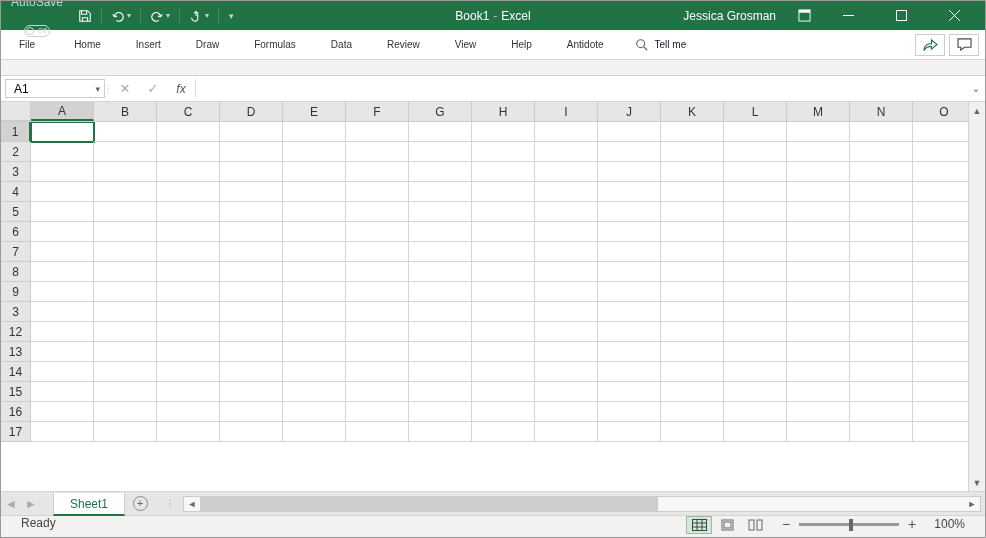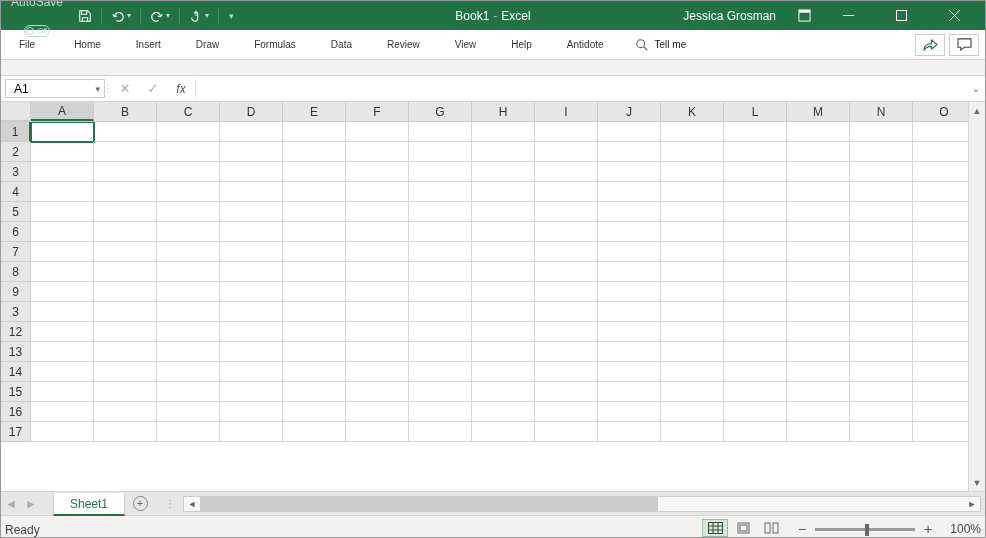--- a/index.html
+++ b/index.html
@@ -68,21 +68,21 @@
 .sheet-add { width: 30px; display: flex; align-items: center; justify-content: center; cursor: pointer; color: #666; }
 .sheet-add-circ { width: 15px; height: 15px; border: 1px solid #888; border-radius: 50%; display: flex; align-items: center; justify-content: center; font-size: 11px; line-height: 1; }
 .hscroll-wrap { flex: 1; display: flex; align-items: center; padding: 0 4px; gap:2px;}
 .hscroll-grip { color:#aaa; font-size:10px; padding:0 6px; cursor:col-resize; }
 .hscroll { flex: 1; height: 16px; background: #f7f7f7; border: 1px solid #ccc; display: flex; align-items: center; position: relative; }
 .hscroll .harrow { width: 16px; text-align: center; font-size: 9px; color: #666; cursor: pointer; }
 .hscroll .htrack { flex: 1; height: 100%; position: relative; }
 .hscroll .hthumb { position: absolute; left: 0; width: 60%; height: 100%; background: #cdcdcd; }
 
 
-.status-bar { height: 22px; background: #f3f2f1; border-top: 1px solid #d4d4d4; display: flex; align-items: flex-end; font-size: 12px; color: #444; padding: 0 4px; }
+.status-bar { height: 22px; background: #f3f2f1; border-top: 1px solid #d4d4d4; display: flex; align-items: flex-start; font-size: 12px; color: #444; padding: 0 20px; }
 .status-left { flex: 1; }
 .view-btn { width: 26px; height: 18px; display: flex; align-items: center; justify-content: center; cursor: pointer; border: 1px solid transparent; margin: 0 1px; }
 .view-btn.active { background: #d4ead9; border: 1px solid #9bb9a3; }
 .zoom { display: flex; align-items: center; gap: 6px; margin-left: 10px; }
 .zoom-slider { width: 100px; height: 3px; background: #999; position: relative; }
 .zoom-slider .zthumb { position: absolute; left: 50%; top: -4px; width: 4px; height: 12px; background: #666; }
 .zoom-btn { cursor: pointer; color: #555; font-size: 14px; width: 14px; text-align: center; }
 .zoom-pct { width: 40px; text-align: right; }
 </style>
 </head>

